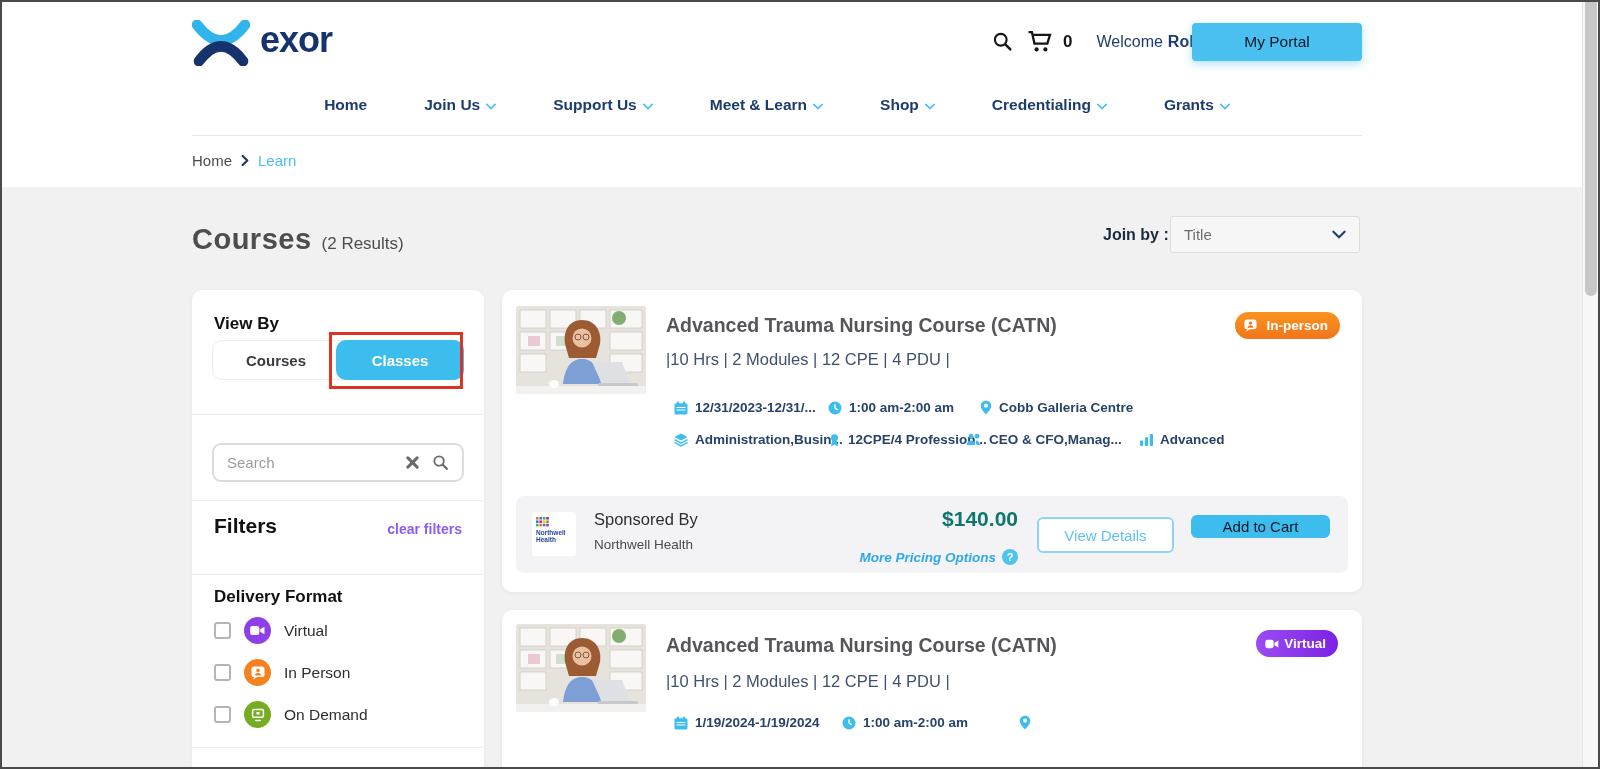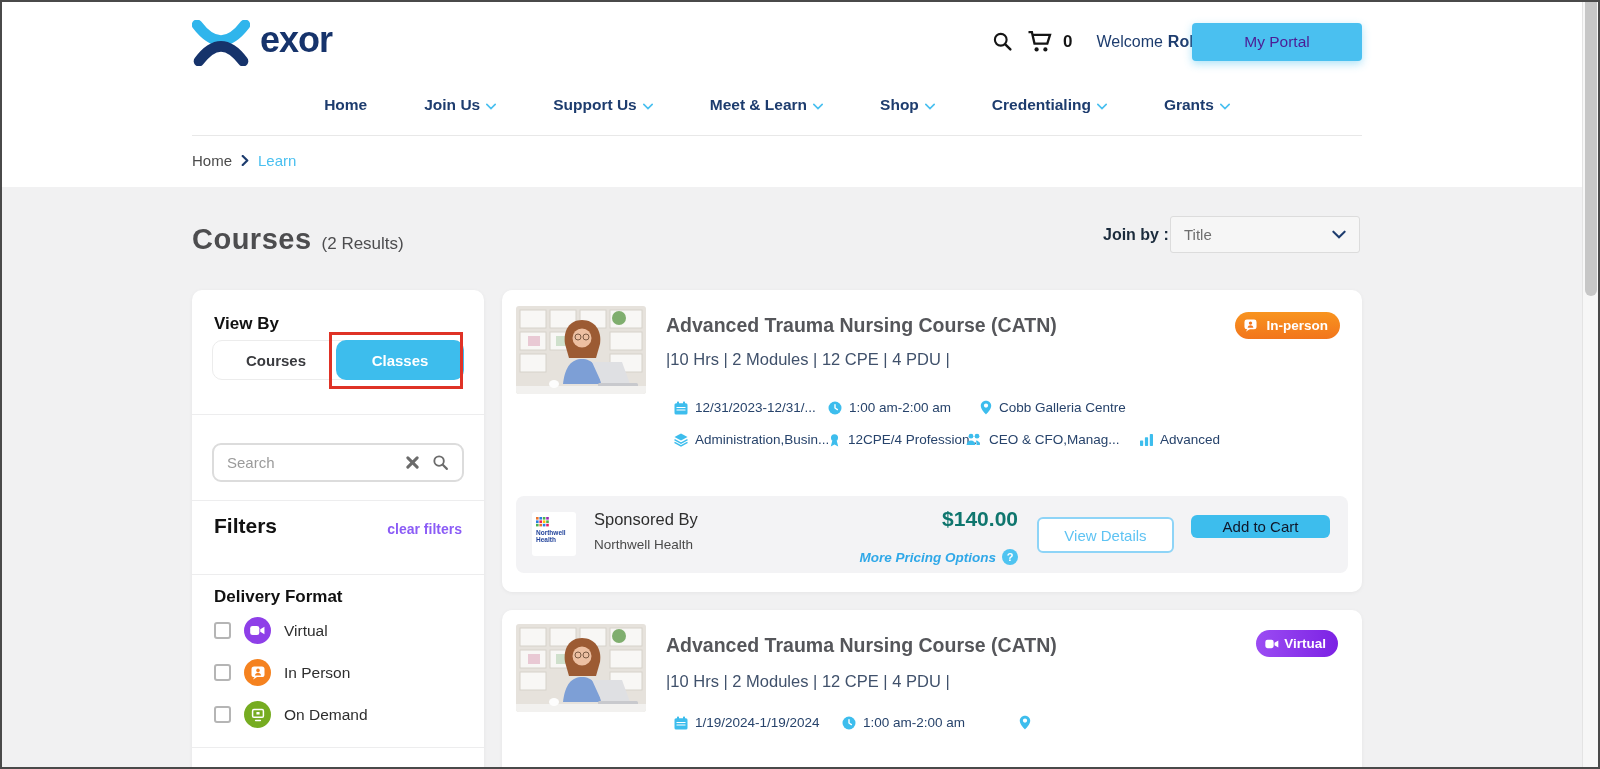--- a/index.html
+++ b/index.html
@@ -19,21 +19,21 @@
   .main-bg { position: absolute; top: 185px; left: 0; right: 16px; bottom: 0; background: #f1f1f2; }
   .logo { position: absolute; left: 190px; top: 18px; display: flex; align-items: center; gap: 10px; cursor: pointer; }
   .logo-text { font-size: 36px; font-weight: bold; color: #16336b; letter-spacing: -1px; line-height: 1; padding-bottom: 6px; }
   .top-right { position: absolute; top: 28px; left: 990px; display: flex; align-items: center; gap: 14px; }
   .hicon { color: #151515; display: inline-flex; cursor: pointer; }
   .cart-count { font-size: 17px; font-weight: bold; color: #151515; margin-left: -4px; }
   .welcome { display: flex; align-items: center; gap: 5px; margin-left: 10px; cursor: pointer; font-size: 16px; color: #1d3c6e; }
   .welcome b { font-weight: bold; }
   .portal-btn {
     position: absolute; left: 1190px; top: 21px; width: 170px; height: 38px;
-    background: #4ac0f0; color: #4c1d95; font-size: 15.5px; border: none; border-radius: 4px;
+    background: #4ac0f0; color: #0f172a; font-size: 15.5px; border: none; border-radius: 4px;
     cursor: pointer; box-shadow: 0 3px 8px rgba(74,192,240,.45);
   }
   .nav { position: absolute; left: 190px; top: 94px; width: 1170px; display: flex; justify-content: center; gap: 57px; }
   .nav-item { display: flex; align-items: center; gap: 6px; cursor: pointer; font-size: 15.5px; font-weight: bold; color: #1d3c6e; }
   .nav-chev { color: #4ac0f0; margin-top: 2px; }
   .hdr-divider { position: absolute; left: 190px; top: 133px; width: 1170px; height: 1px; background: #e8e8e8; }
   .breadcrumb { position: absolute; left: 190px; top: 150px; display: flex; align-items: center; gap: 9px; font-size: 15px; }
   .crumb-home { color: #4b4b4b; cursor: pointer; }
   .crumb-chev { color: #1d3c6e; }
   .crumb-current { color: #4ac0f0; cursor: pointer; }
@@ -83,21 +83,21 @@
   
   .card { position: absolute; left: 500px; width: 860px; background: #fff; border-radius: 10px; box-shadow: 0 1px 4px rgba(0,0,0,.05); }
   .card1 { top: 288px; height: 302px; }
   .card2 { top: 608px; height: 260px; }
   .thumb { position: absolute; left: 14px; width: 130px; height: 88px; border-radius: 3px; overflow: hidden; }
   .course-title { position: absolute; left: 164px; font-size: 19.5px; font-weight: bold; color: #55565a; cursor: pointer; }
   .stats-line { position: absolute; left: 164px; font-size: 16.5px; color: #40516b; }
   .badge { position: absolute; display: flex; align-items: center; gap: 5px; height: 27px; padding: 0 12px 0 9px; border-radius: 14px; color: #fff; font-size: 13.5px; font-weight: bold; }
   .badge-orange { background: linear-gradient(180deg, #f8941f, #f2751c); }
   .badge-purple { background: linear-gradient(90deg, #9b4cf3, #7c22e4); }
-  .meta-item { position: absolute; display: flex; align-items: center; gap: 7px; font-size: 13.5px; font-weight: normal; color: #27436b; }
+  .meta-item { position: absolute; display: flex; align-items: center; gap: 7px; font-size: 13.5px; font-weight: bold; color: #27436b; }
   .meta-item .micon { color: #3dbded; display: inline-flex; }
 
   .sponsor-strip { position: absolute; left: 14px; top: 206px; width: 832px; height: 77px; background: #f3f3f5; border-radius: 8px; }
   .sponsor-logo { position: absolute; left: 16px; top: 16px; width: 44px; height: 44px; background: #fff; border-radius: 3px; padding: 5px 4px; }
   .sponsor-logo-text { font-size: 6.5px; line-height: 7px; font-weight: bold; color: #24459c; width: 34px; }
   .sponsor-label { position: absolute; left: 78px; top: 14px; font-size: 16.5px; color: #2e2e2e; }
   .sponsor-name { position: absolute; left: 78px; top: 41px; font-size: 13.5px; color: #4a4a4a; }
   .price-block { position: absolute; right: 330px; top: 11px; text-align: right; }
   .price { font-size: 21px; font-weight: bold; color: #0f766e; }
   .more-pricing { display: flex; align-items: center; justify-content: flex-end; gap: 6px; margin-top: 18px; cursor: pointer; }

